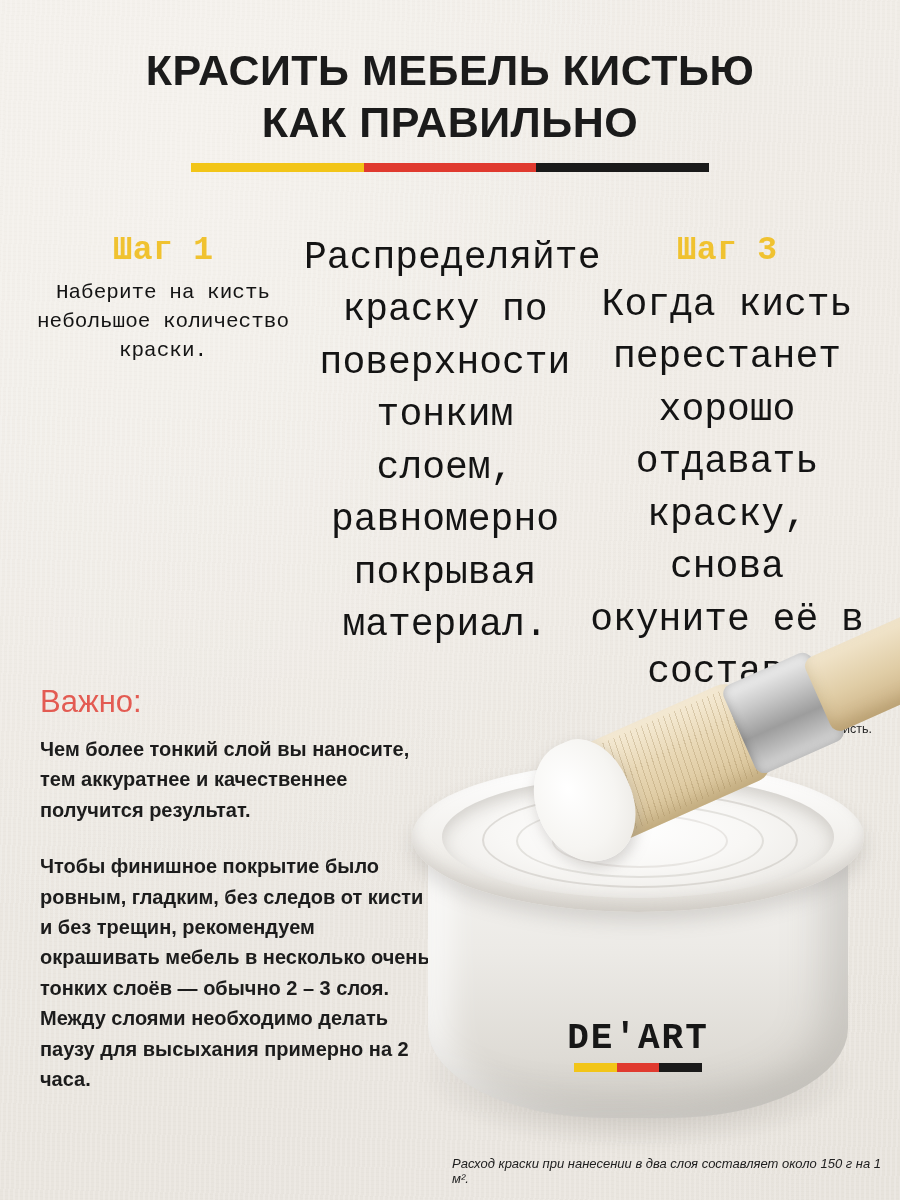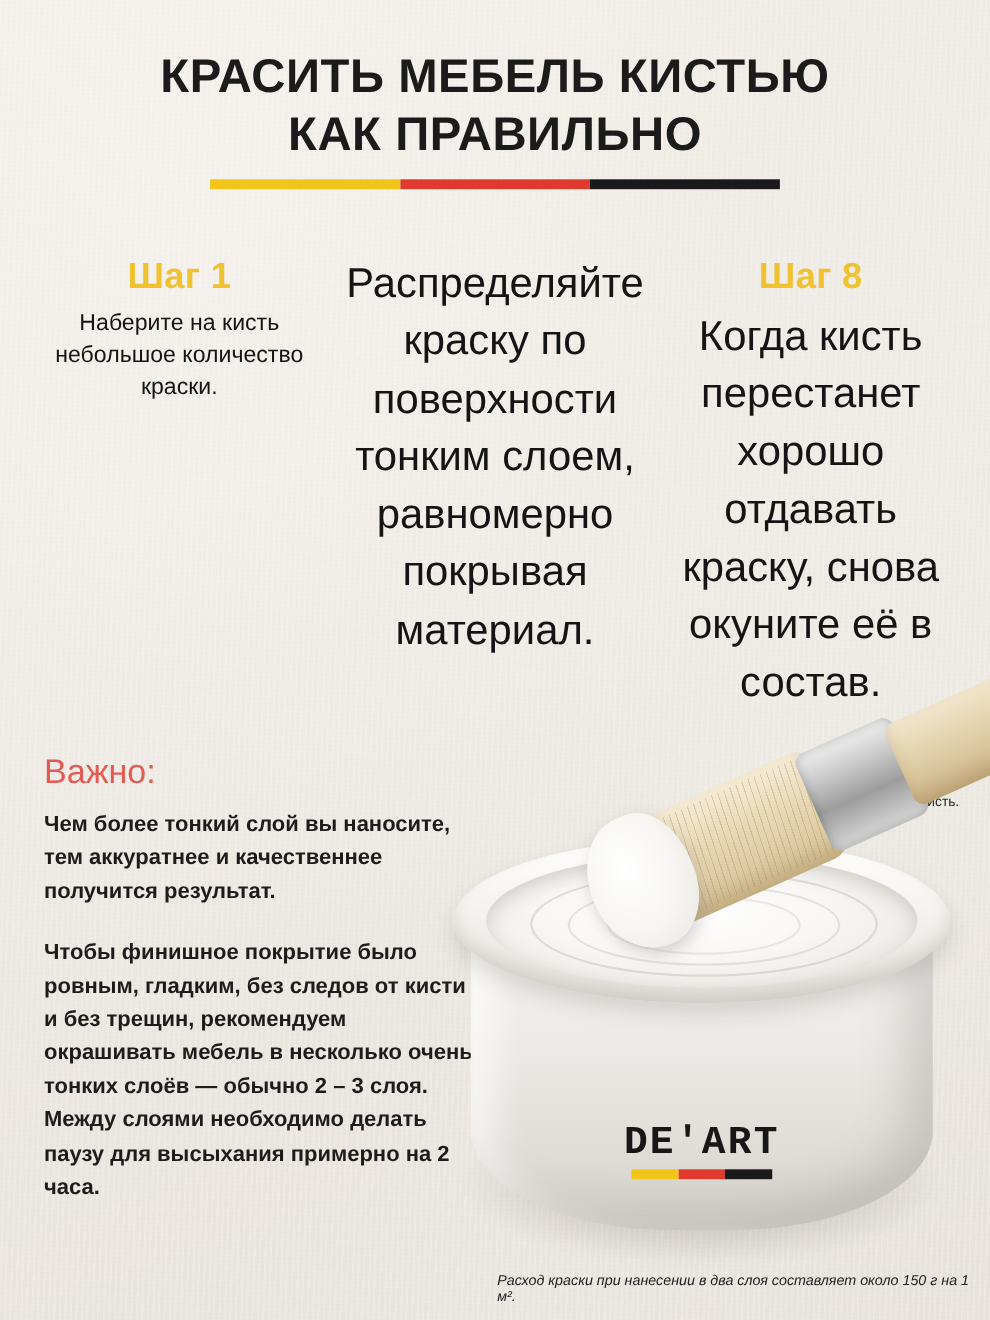--- a/index.html
+++ b/index.html
@@ -61,21 +61,21 @@
   }
   .flag-rule span { flex: 1 1 33.333%; display: block; }
 
   
   .steps {
     position: absolute;
     top: 232px;
     left: 22px;
     width: 856px;
     display: flex;
-    justify-content: space-between;
+    font-family: Liberation Mono, monospace;
   }
   .step {
     width: 282px;
     text-align: center;
   }
   .step-title {
     font-size: 33px;
     font-weight: bold;
     color: #f0c230;
     margin-bottom: 10px;
@@ -291,21 +291,21 @@
 
   <div class="steps">
     <div class="step step-1">
       <div class="step-title">Шаг 1</div>
       <div class="step-body">Наберите на кисть небольшое количество краски.</div>
     </div>
     <div class="step step-2">
       <div class="step-body">Распределяйте краску по поверхности тонким слоем, равномерно покрывая материал.</div>
     </div>
     <div class="step step-3">
-      <div class="step-title">Шаг 8</div>
+      <div class="step-title">Шаг 3</div>
       <div class="step-body">Когда кисть перестанет хорошо отдавать краску, снова окуните её в состав.</div>
     </div>
   </div>
 
   <div class="important">
     <div class="important-title">Важно:</div>
     <p>Чем более тонкий слой вы наносите, тем аккуратнее и качественнее получится результат.</p>
     <p>Чтобы финишное покрытие было ровным, гладким, без следов от кисти и без трещин, рекомендуем окрашивать мебель в несколько очень тонких слоёв — обычно 2 – 3 слоя. Между слоями необходимо делать паузу для высыхания примерно на 2 часа.</p>
   </div>
 

